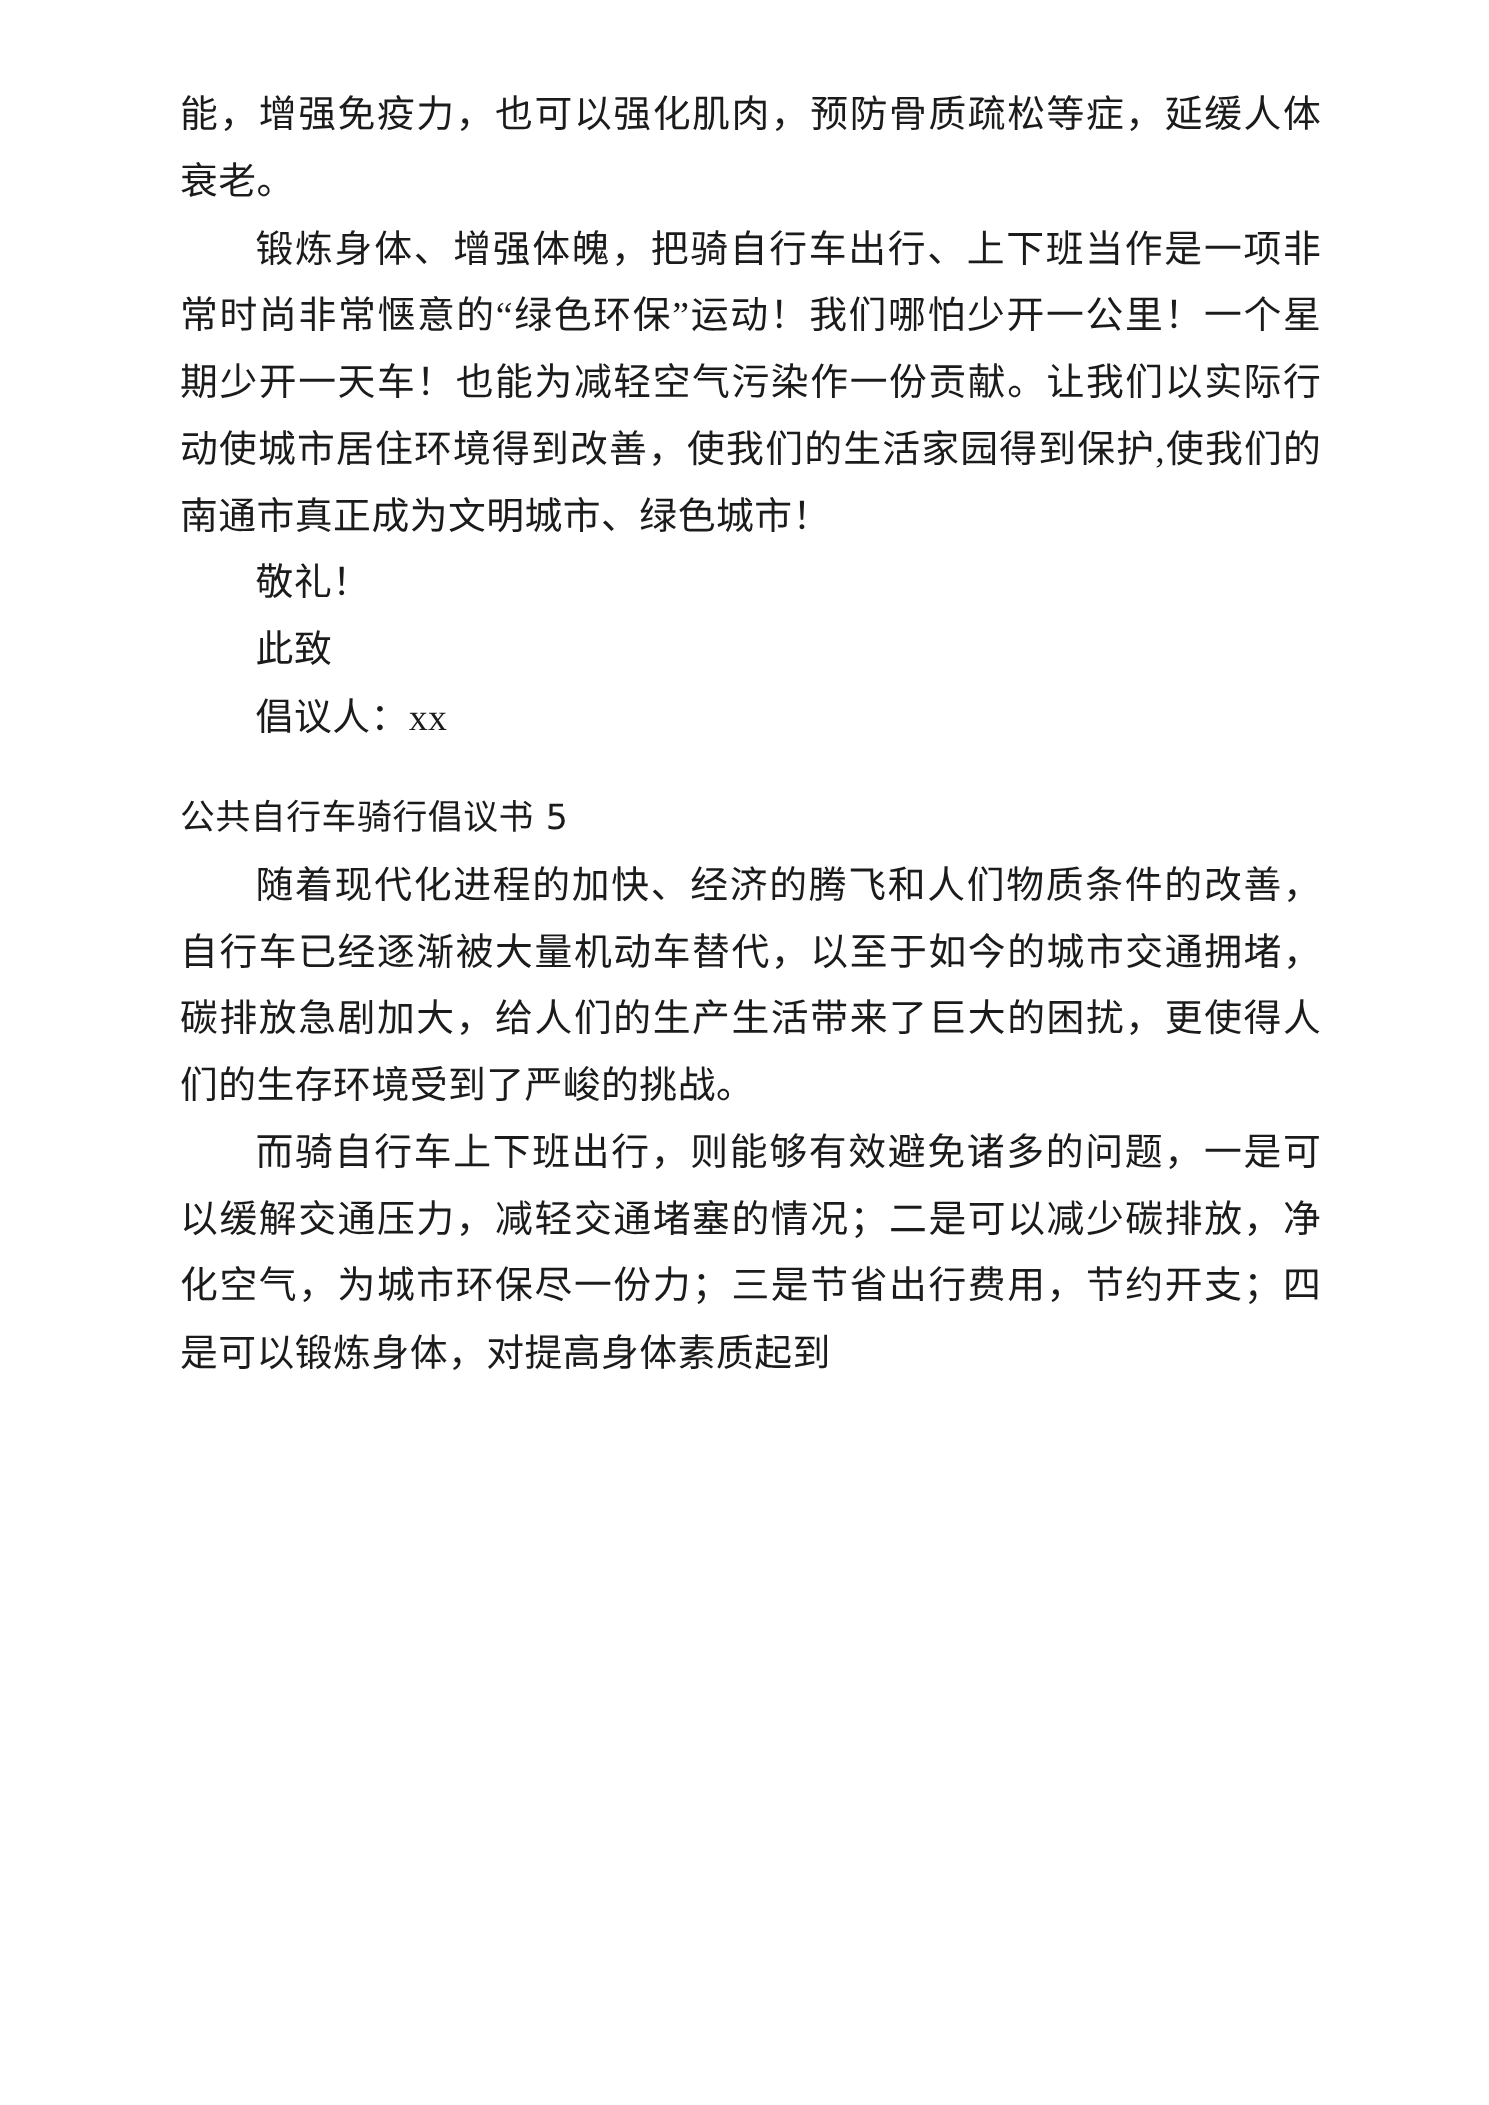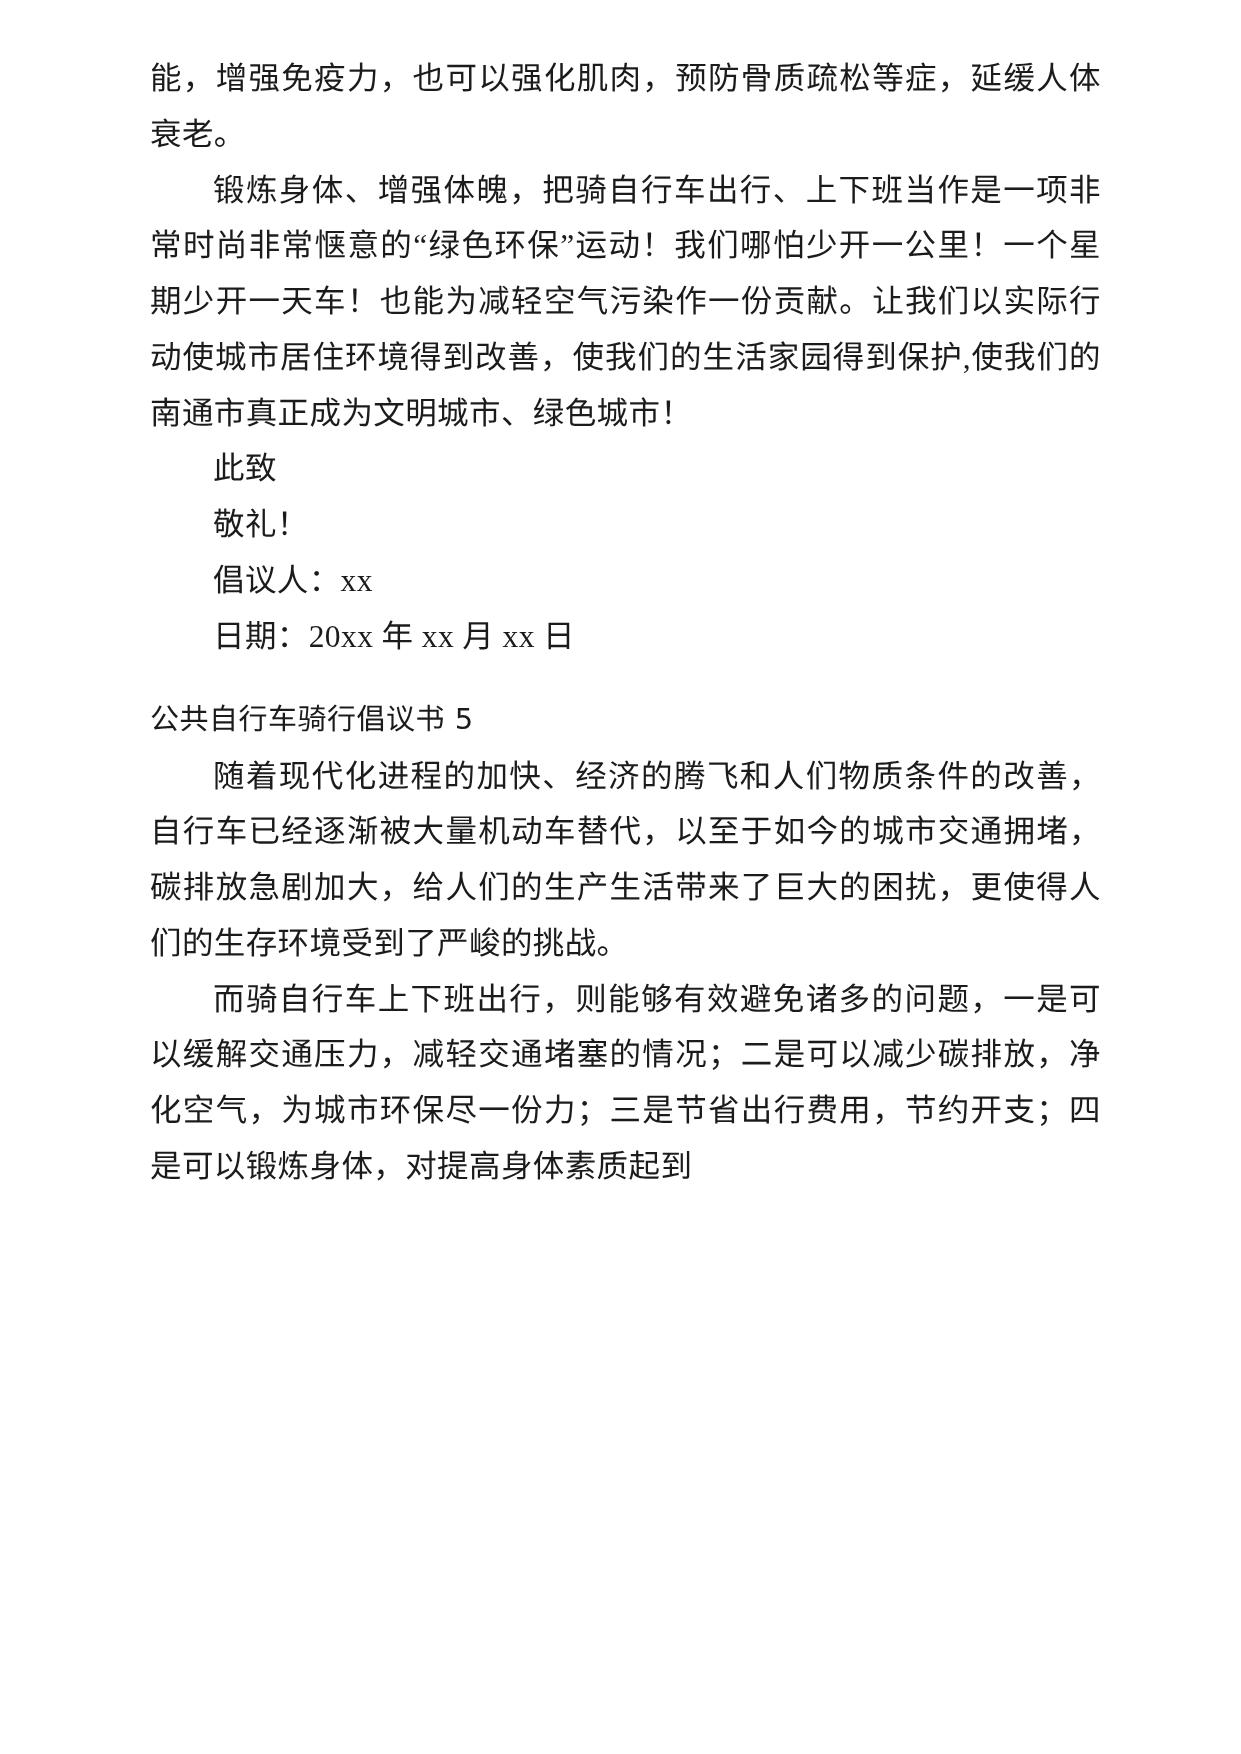--- a/index.html
+++ b/index.html
@@ -13,21 +13,21 @@
     min-height: 1754px;
     font-family: "Liberation Serif", "DejaVu Serif", serif;
     color: #1b1b1b;
     -webkit-font-smoothing: antialiased;
   }
   .page {
     position: relative;
     width: 1241px;
     min-height: 1754px;
     box-sizing: border-box;
-    padding: 51px 140px 90px 150px;
+    padding: 68px 140px 90px 150px;
   }
   .doc-body {
     font-size: 31.5px;
     line-height: 1.77;
     text-align: justify;
     text-justify: inter-ideograph;
     letter-spacing: 0.4px;
   }
   p {
     margin: 0;
@@ -52,27 +52,26 @@
 <body>
 
 <div class="page">
   <div class="doc-body">
 
     <p class="para noindent">能，增强免疫力，也可以强化肌肉，预防骨质疏松等症，延缓人体衰老。</p>
 
 
     <p class="para">锻炼身体、增强体魄，把骑自行车出行、上下班当作是一项非常时尚非常惬意的“绿色环保”运动！我们哪怕少开一公里！一个星期少开一天车！也能为减轻空气污染作一份贡献。让我们以实际行动使城市居住环境得到改善，使我们的生活家园得到保护,使我们的南通市真正成为文明城市、绿色城市！</p>
 
+    <p class="para">敬礼！</p>
+
     <p class="para">此致</p>
-
-    <p class="para">敬礼！</p>
 
     <p class="para">倡议人：xx</p>
 
-    <p class="para">日期：20xx 年 xx 月 xx 日</p>
 
     <p class="heading">公共自行车骑行倡议书 5</p>
 
 
     <p class="para">随着现代化进程的加快、经济的腾飞和人们物质条件的改善，自行车已经逐渐被大量机动车替代，以至于如今的城市交通拥堵，碳排放急剧加大，给人们的生产生活带来了巨大的困扰，更使得人们的生存环境受到了严峻的挑战。</p>
 
     <p class="para">而骑自行车上下班出行，则能够有效避免诸多的问题，一是可以缓解交通压力，减轻交通堵塞的情况；二是可以减少碳排放，净化空气，为城市环保尽一份力；三是节省出行费用，节约开支；四是可以锻炼身体，对提高身体素质起到</p>
 
   </div>
 </div>

